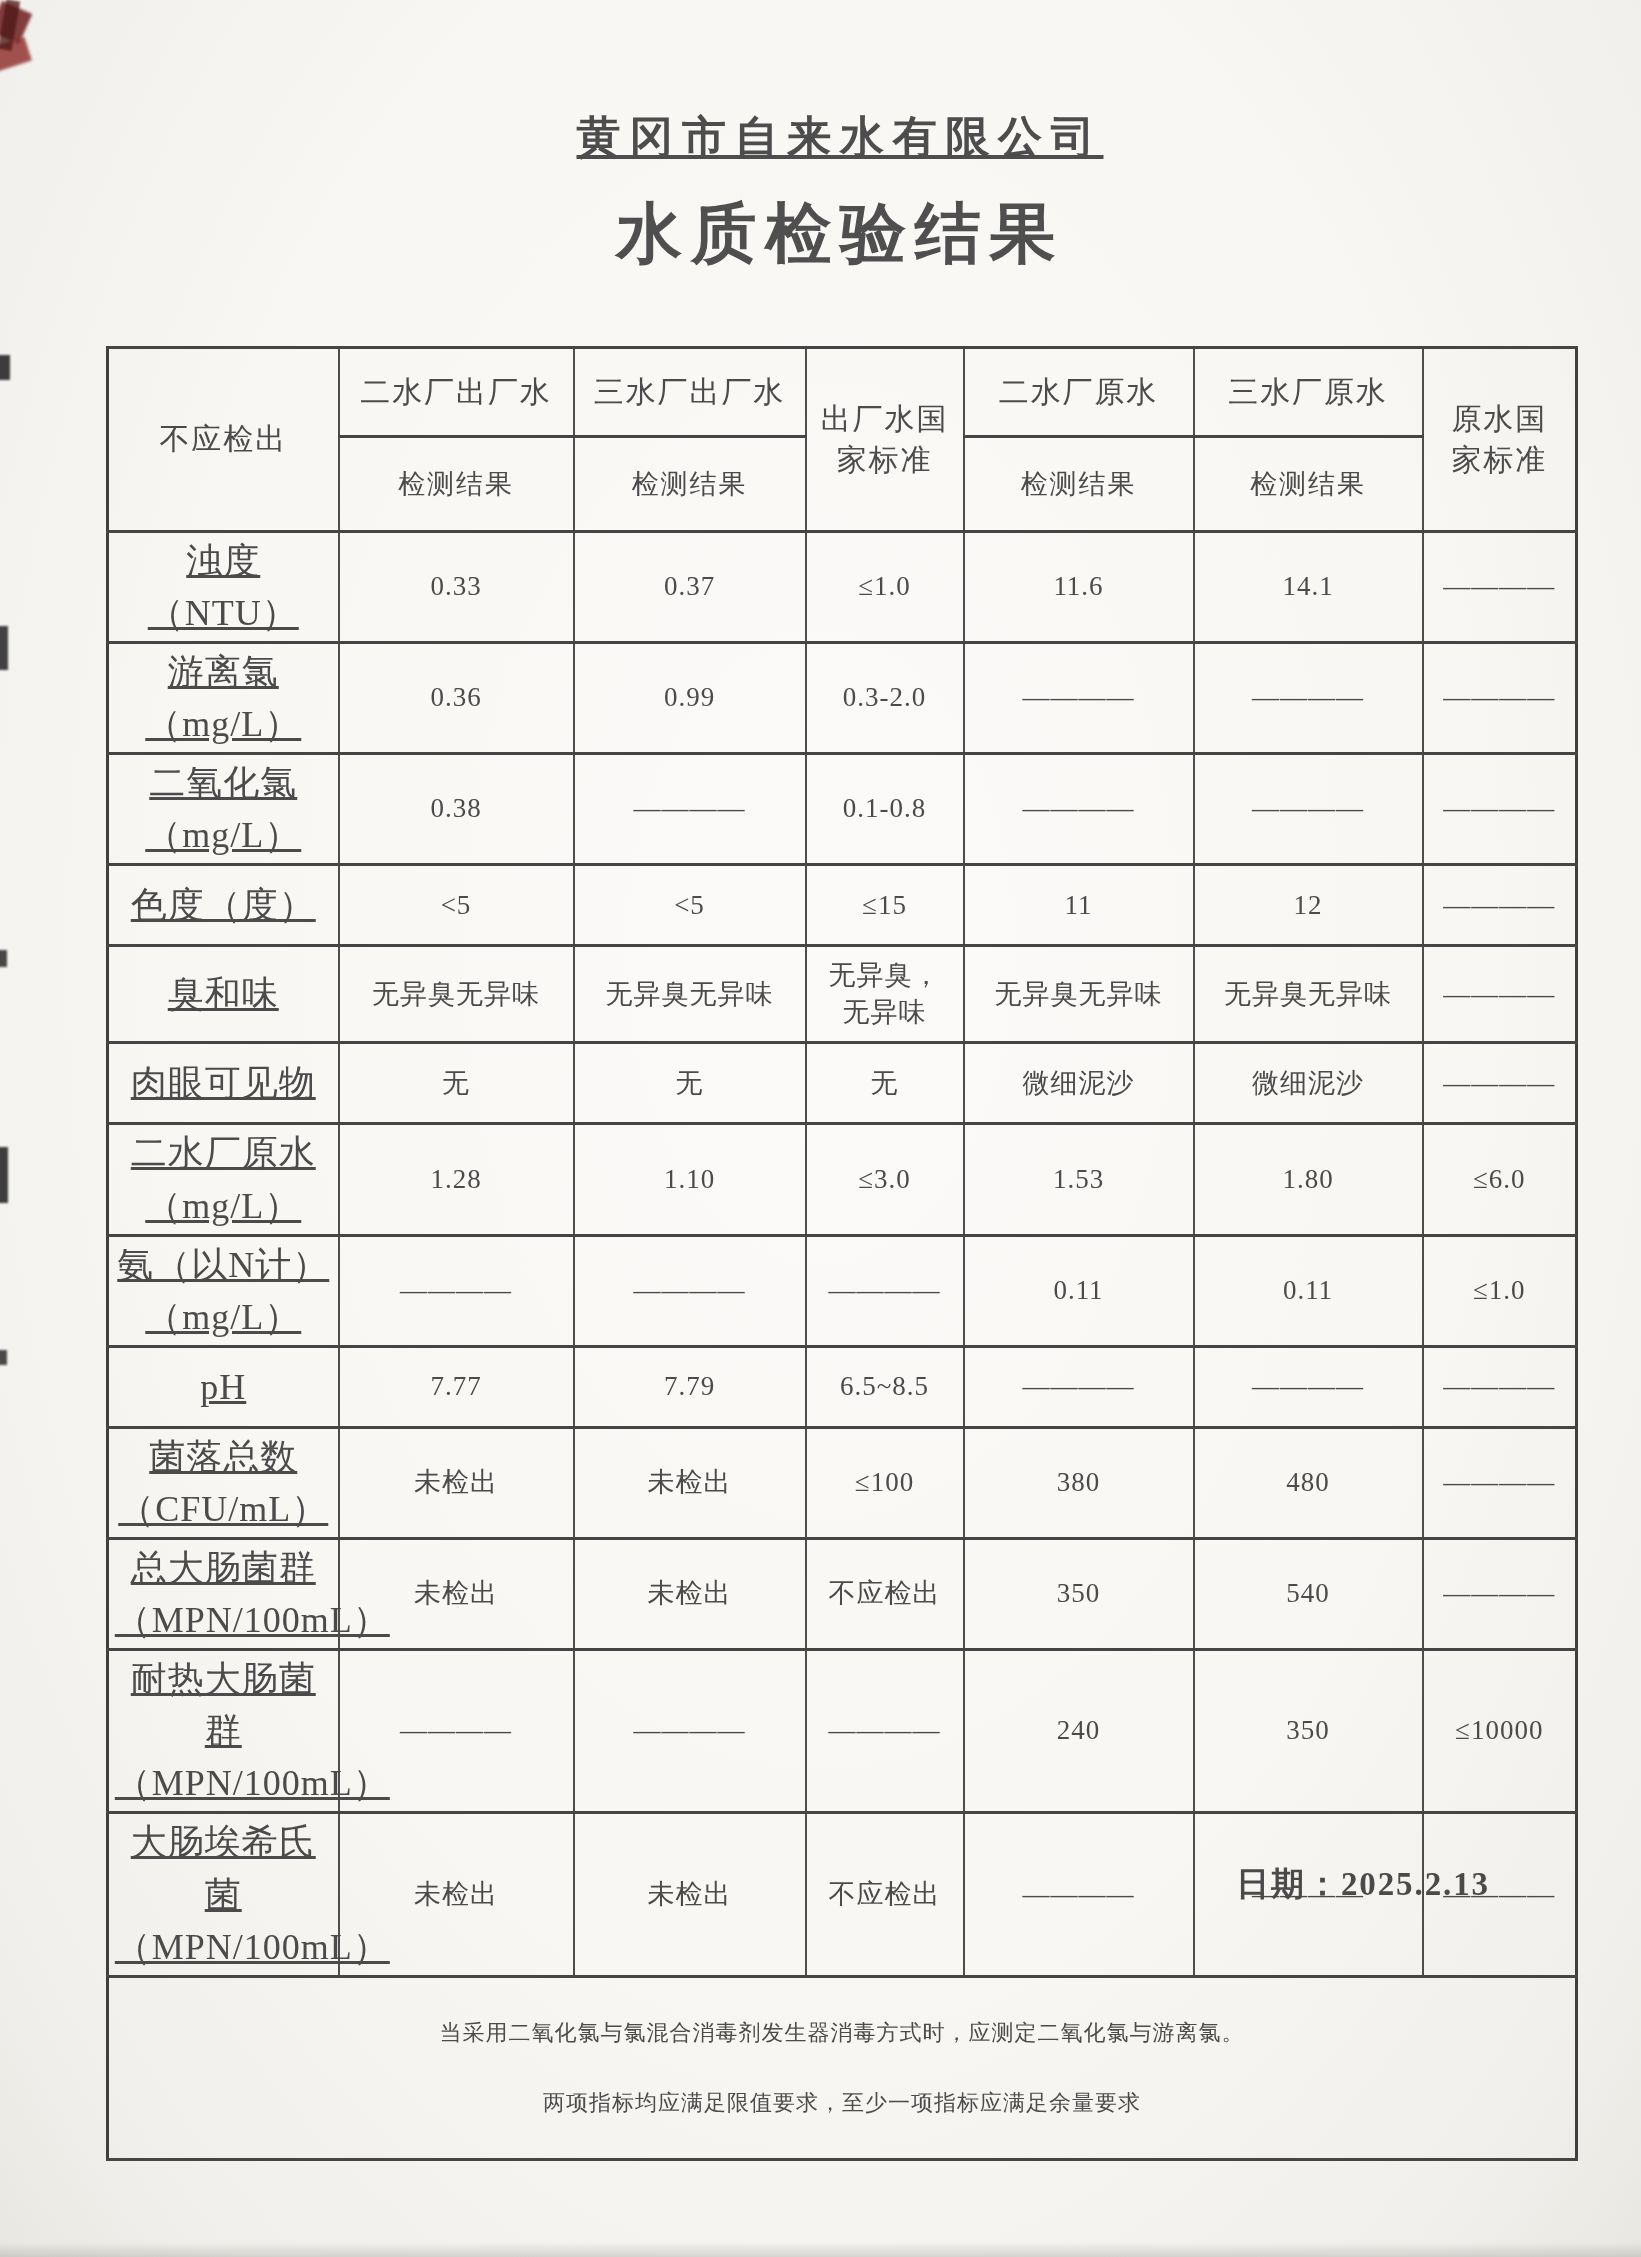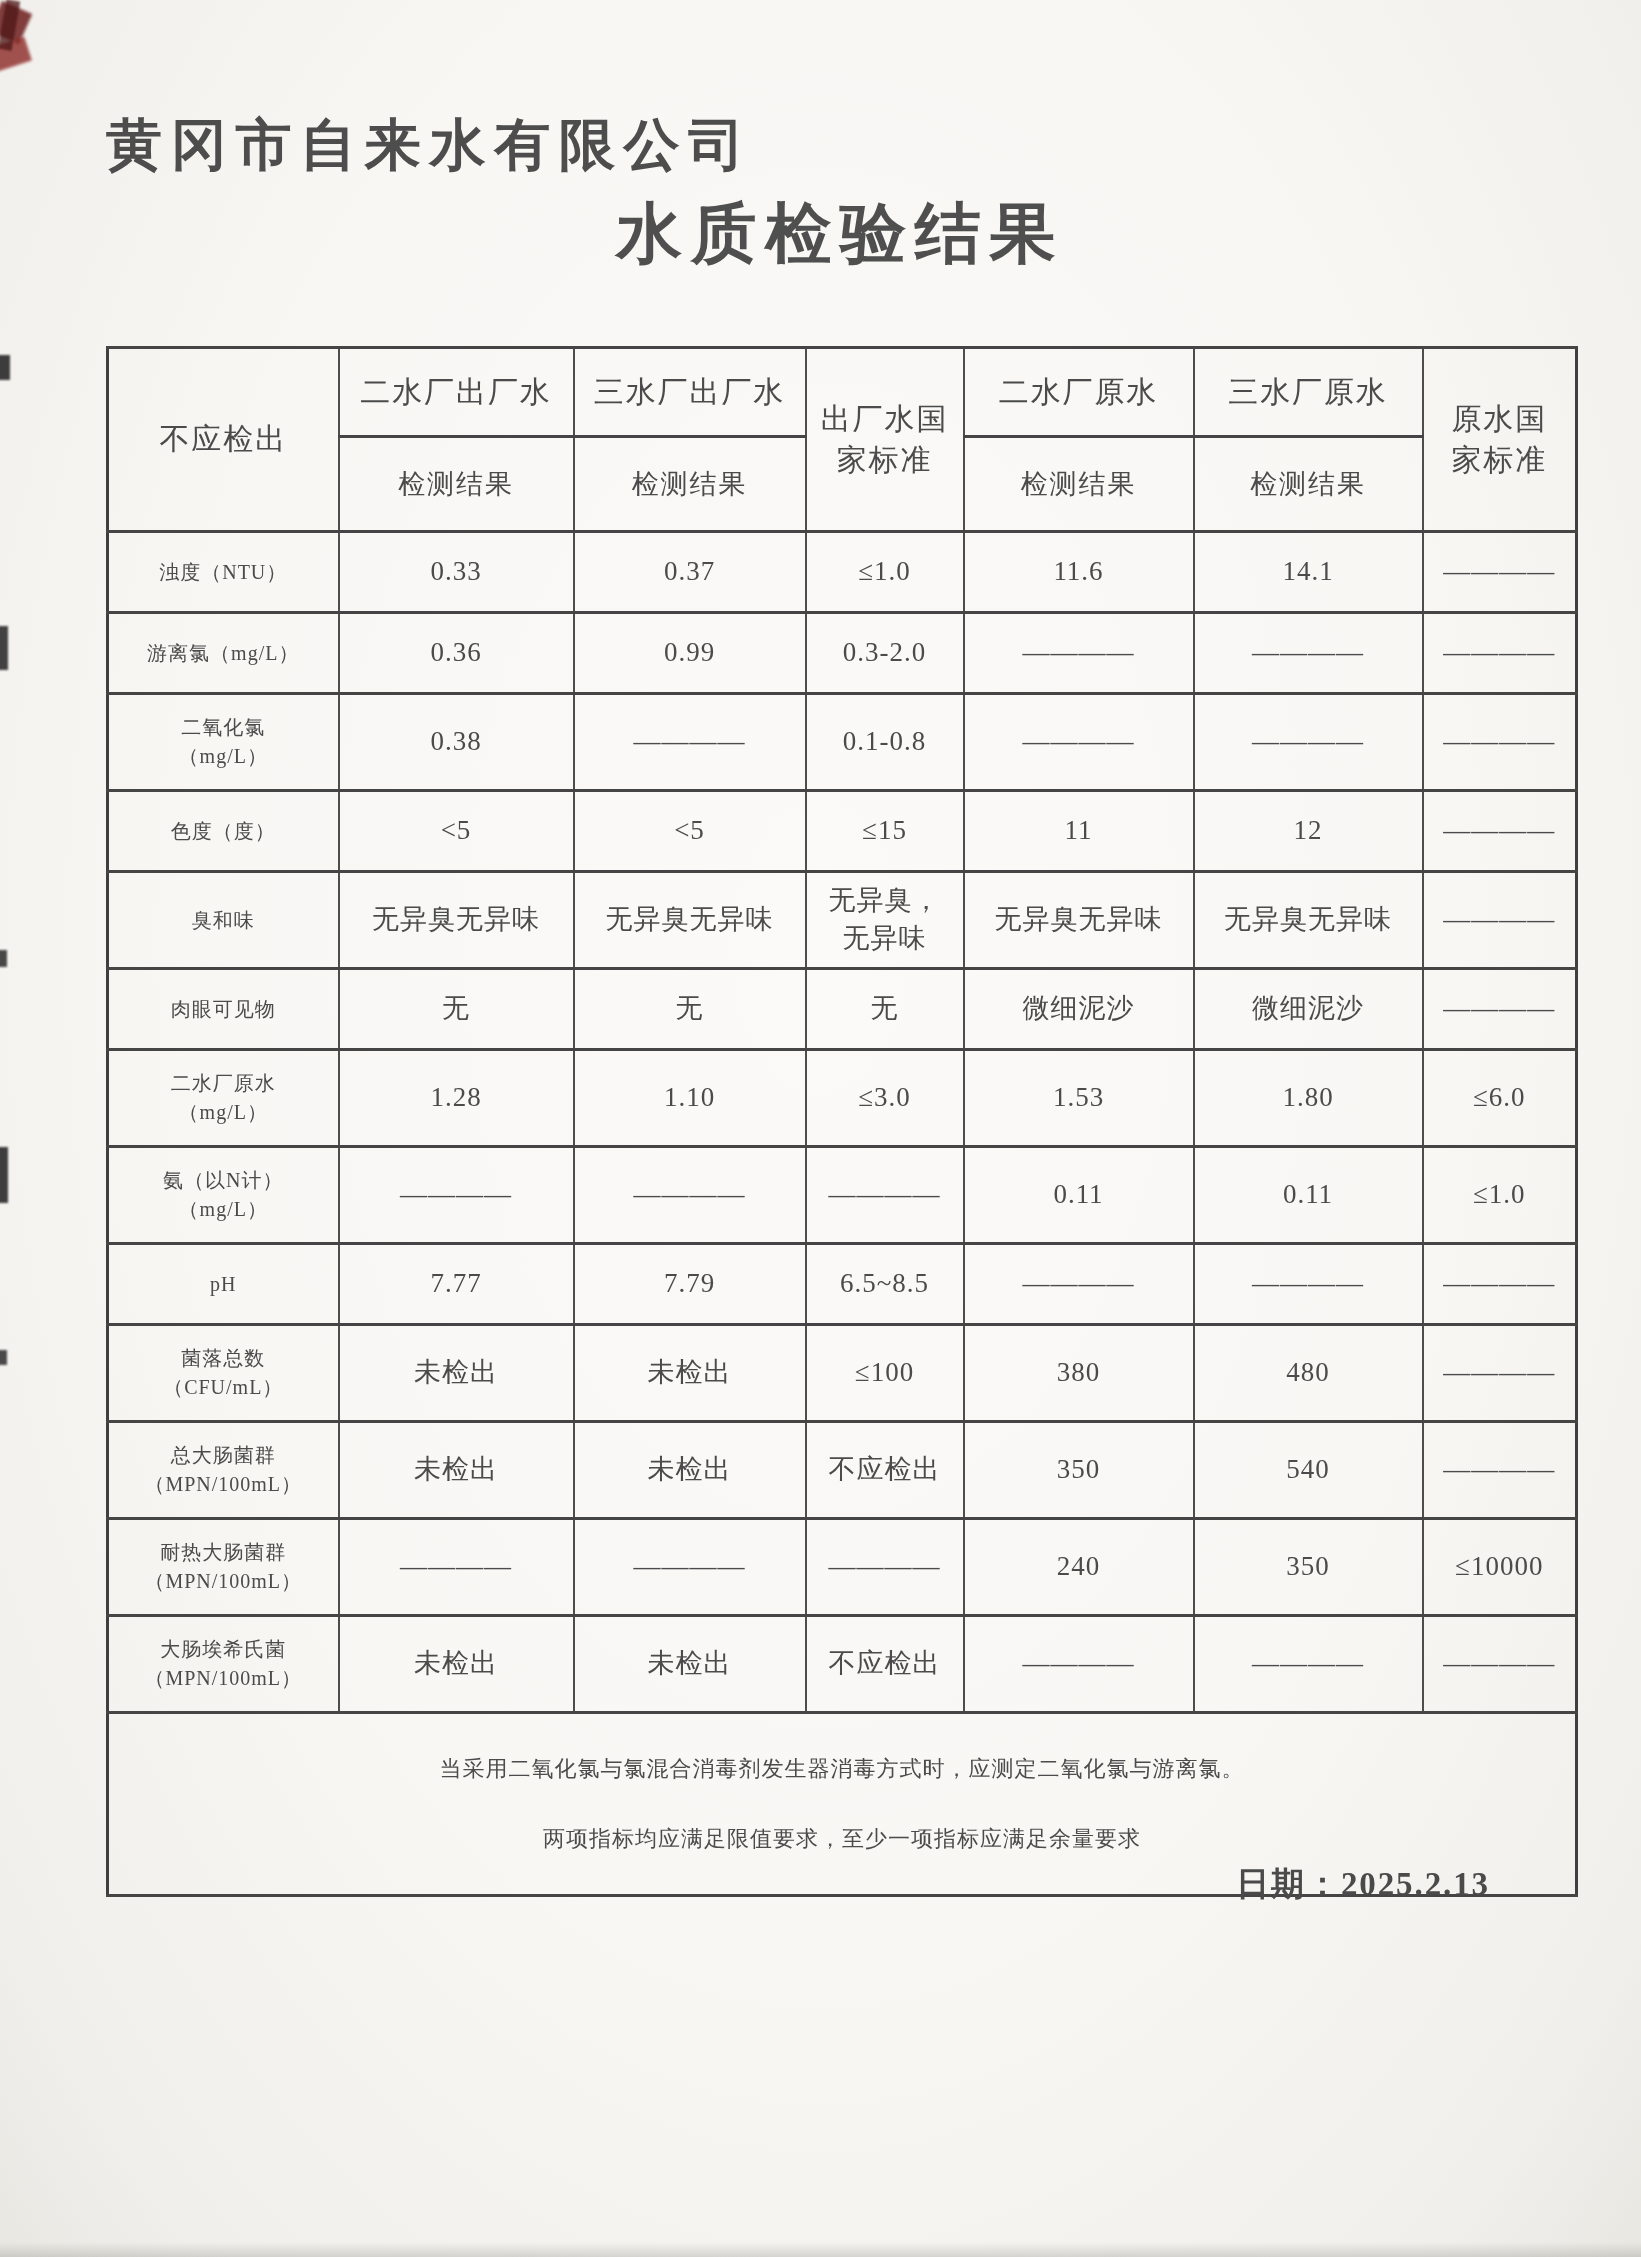--- a/index.html
+++ b/index.html
@@ -11,22 +11,22 @@
   .page{
     position:relative;
     width:1641px;height:2257px;
     background:radial-gradient(ellipse at 50% 42%, #fbfaf8 0%, #f8f7f4 55%, #f1efeb 88%, #e9e7e2 100%);
     overflow:hidden;
     color:#4a4a4a;
   }
   
   .title1{
     position:absolute;left:106px;top:108px;width:1468px;
-    font-size:56px;font-weight:bold;
-    letter-spacing:8.7px;color:#4d4d4d;
+    text-align:center;font-size:44px;font-weight:bold;
+    letter-spacing:8.7px;color:#4d4d4d;text-decoration:underline;
   }
   .title2{
     position:absolute;left:106px;top:189px;width:1468px;
     text-align:center;font-size:66px;font-weight:bold;
     letter-spacing:8.7px;color:#4f4f4f;
   }
   
   table.wq{
     position:absolute;left:106px;top:346px;
     width:1468px;border-collapse:collapse;table-layout:fixed;
@@ -35,21 +35,21 @@
   table.wq td{
     border-left:2.9px solid #4d4d4d;border-right:2.9px solid #4d4d4d;
     border-top:3.9px solid #454545;border-bottom:3.9px solid #454545;
     text-align:center;vertical-align:middle;
     white-space:pre-line;
     padding:1.9px 5.8px;
     color:#4b4b4b;
   }
   .hdr{font-size:30px;letter-spacing:1.9px;}
   .hdr2{font-size:27px;letter-spacing:1.9px;font-family:Liberation Serif, serif;}
-  .item{font-size:20px;letter-spacing:1px;line-height:1.45;}
+  .item{font-size:36px;letter-spacing:1px;line-height:1.45;text-decoration:underline;}
   .val{font-size:27px;letter-spacing:1px;line-height:1.4;color:#525252;}
   tr.hr1{height:89px;}
   tr.hr2{height:95px;}
   tr.r-s{height:81px;}
   tr.r-d{height:97px;}
   tr.noterow{height:118px;}
   td.note{
     text-align:left;vertical-align:middle;
     font-size:22px;letter-spacing:1px;line-height:1.6;
     padding:7.7px 13.5px 7.7px 17.4px;color:#4e4e4e;

